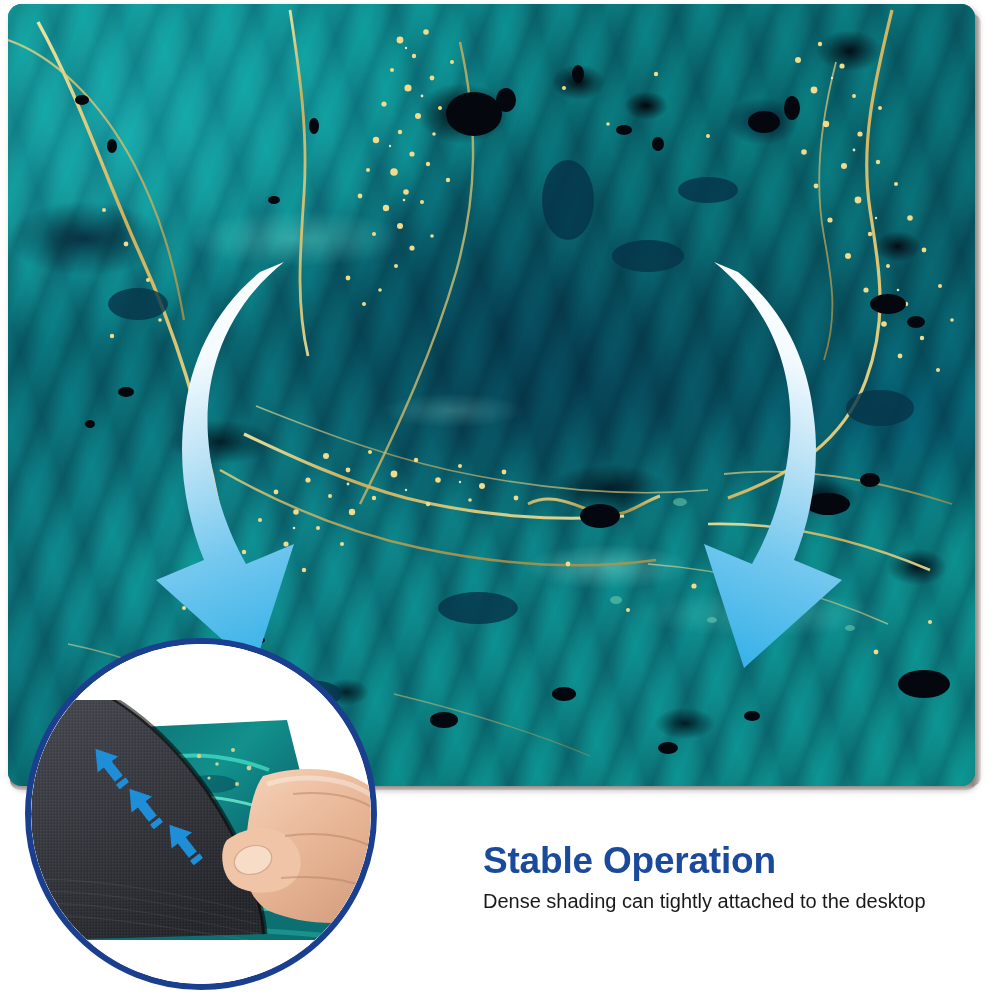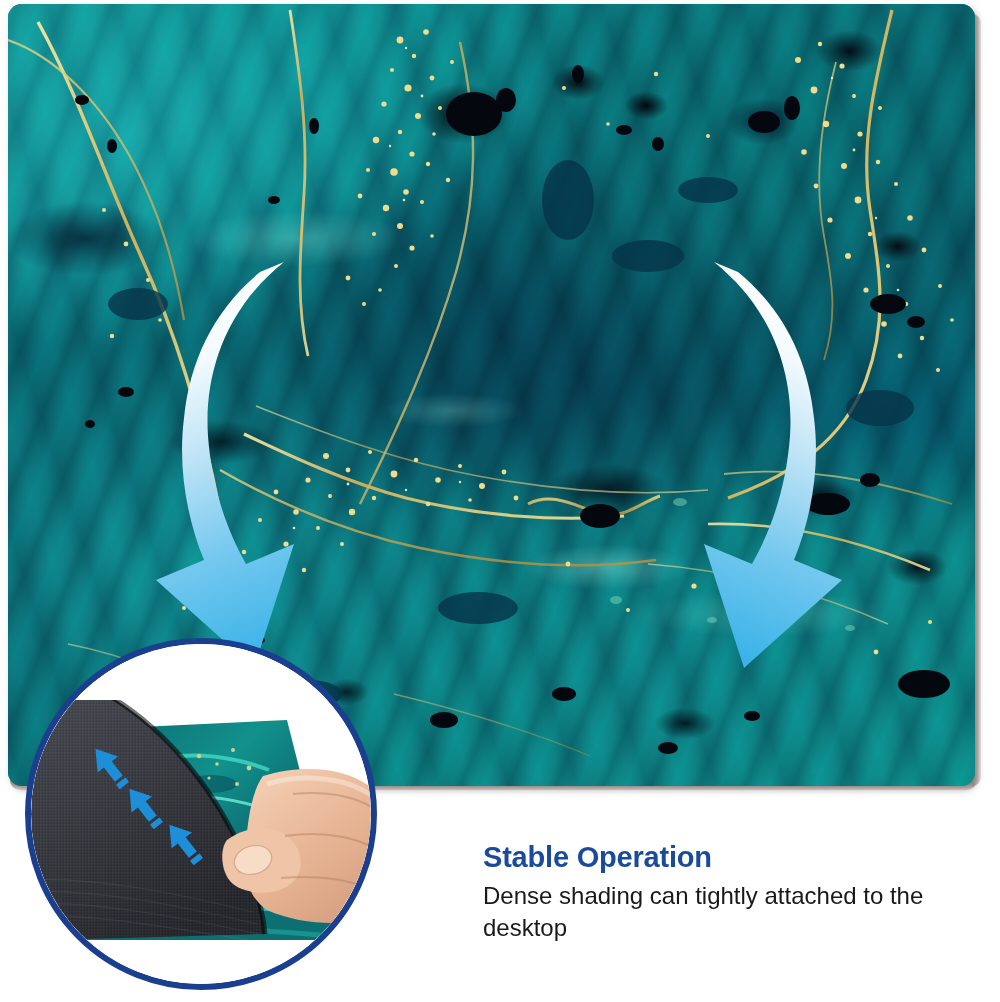--- a/index.html
+++ b/index.html
@@ -162,31 +162,31 @@
   }
 
   
   #caption {
     position: absolute;
     left: 483px;
     top: 842px;
     width: 500px;
   }
   #caption-title {
-    font-size: 29px;
+    font-size: 37px;
     font-weight: bold;
     color: #1a4a9c;
     letter-spacing: -0.2px;
     line-height: 1.04;
     margin: 0;
     white-space: nowrap;
   }
   #caption-body {
     margin: 8px 0 0 0;
-    font-size: 24px;
+    font-size: 20px;
     color: #191919;
     line-height: 1.32;
     max-width: 452px;
   }
 </style>
 </head>
 <body>
 
 <div id="page">
 

